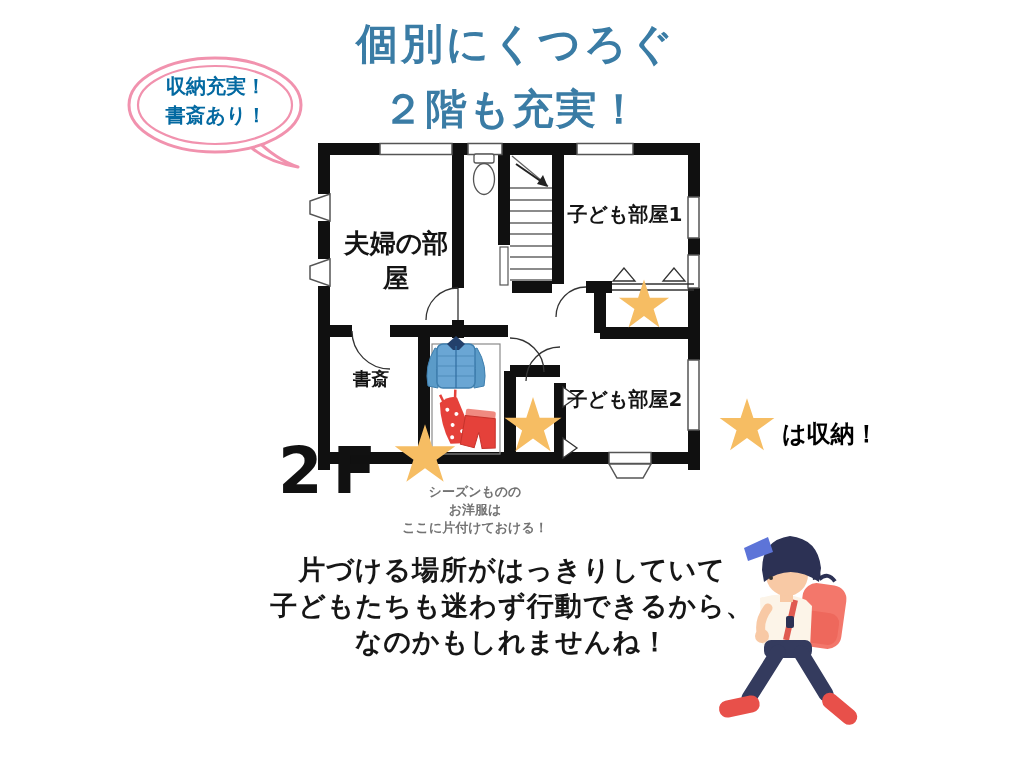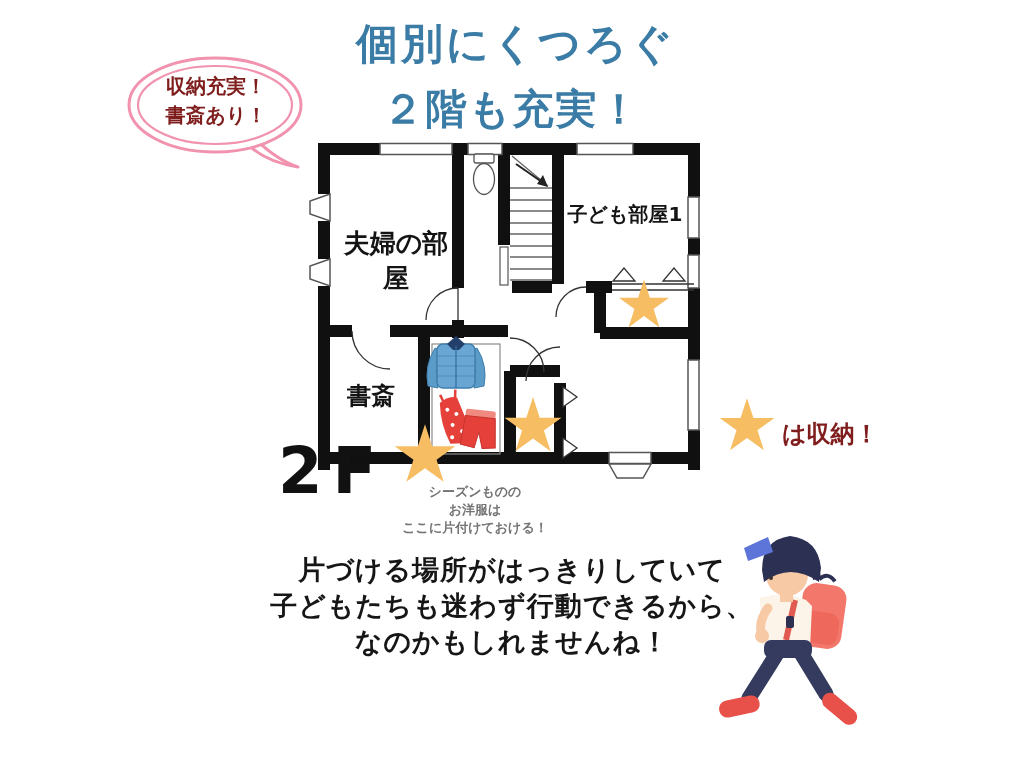--- a/index.html
+++ b/index.html
@@ -3,26 +3,26 @@
 <meta charset="utf-8">
 <style>
   html,body{margin:0;padding:0;background:#ffffff;}
   .page{position:relative;width:1024px;height:768px;background:#fff;overflow:hidden;
         font-family:"DejaVu Sans",sans-serif;color:#161616;}
   .abs{position:absolute;}
   .title{left:0;top:16px;width:100%;text-align:center;color:#3a7ca5;font-weight:700;}
   .title .t1{font-size:42px;letter-spacing:3px;margin-left:8px;}
   .title .t2{font-size:41px;letter-spacing:2px;margin-top:10px;}
   .bubble-text{left:136px;top:72px;width:160px;text-align:center;font-size:20px;
-               font-weight:700;line-height:29px;color:#7f1d1d;}
+               font-weight:700;line-height:29px;color:#0369a1;}
   .room-label{position:absolute;font-weight:600;color:#141414;text-align:center;}
   .floor-label{left:278px;top:434px;font-size:64px;font-weight:800;letter-spacing:10px;color:#111;}
   .closet-caption{left:383px;top:483px;width:184px;text-align:center;font-size:13px;
                   font-weight:600;line-height:18px;color:#737373;}
-  .legend-label{left:782px;top:418px;font-size:24px;font-weight:600;color:#7f1d1d;}
+  .legend-label{left:782px;top:418px;font-size:24px;font-weight:600;color:#000000;}
   .bottom-text{left:0;top:552px;width:100%;text-align:center;font-size:27px;font-weight:700;
                line-height:36px;letter-spacing:1px;color:#161616;}
   svg{display:block;}
 </style>
 </head>
 <body>
 
 <div class="page">
 
   <svg class="abs" style="left:0;top:0;" width="1024" height="768" viewBox="0 0 1024 768">
@@ -164,21 +164,22 @@
     <div class="t2">２階も充実！</div>
   </header>
 
   <div class="abs bubble-text">
     <div>収納充実！</div>
     <div>書斎あり！</div>
   </div>
 
   <div class="room-label" style="left:336px;top:226px;width:120px;font-size:26px;">夫婦の部屋</div>
   <div class="room-label" style="left:560px;top:201px;width:130px;font-size:20px;">子ども部屋1</div>
-  <div class="room-label" style="left:342px;top:380px;width:58px;font-size:24px;">書斎</div>
+  <div class="room-label" style="left:342px;top:367px;width:58px;font-size:18px;">書斎</div>
+  <div class="room-label" style="left:560px;top:386px;width:130px;font-size:20px;">子ども部屋2</div>
 
   <div class="abs floor-label">2F</div>
 
   <div class="abs closet-caption">
     <div>シーズンものの</div>
     <div>お洋服は</div>
     <div>ここに片付けておける！</div>
   </div>
 
   <div class="abs legend-label">は収納！</div>

